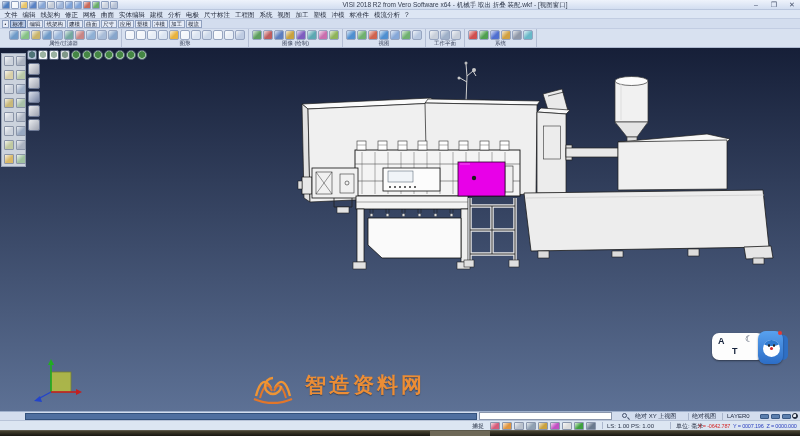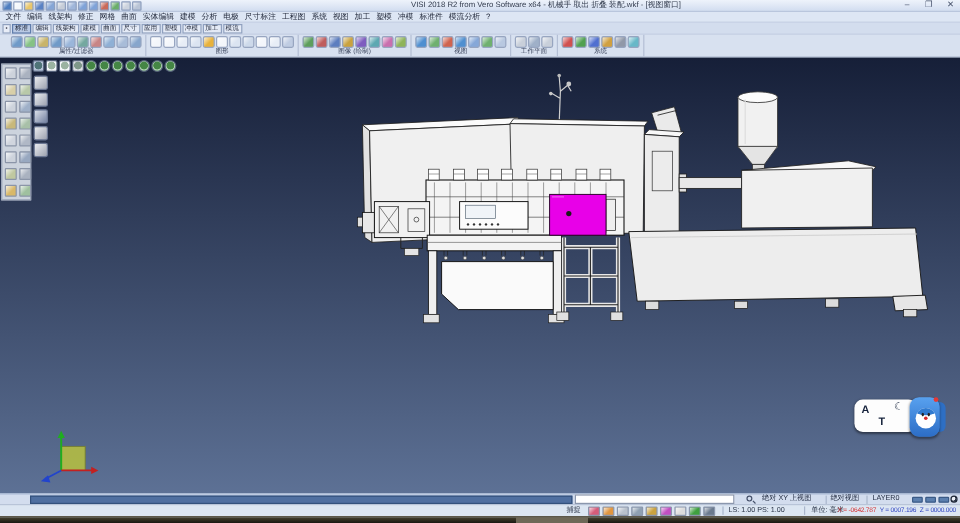--- a/index.html
+++ b/index.html
@@ -443,20 +443,31 @@
     <svg class="axis" width="60" height="48" viewBox="0 0 60 48">
       <rect x="18" y="14" width="20" height="20" fill="#b9c23f" opacity="0.85" stroke="#7a8226" stroke-width="0.8"></rect>
       <line x1="18" y1="34" x2="18" y2="6" stroke="#1fae1f" stroke-width="1.6"></line>
       <polygon points="15,7 21,7 18,1" fill="#1fae1f"></polygon>
       <line x1="18" y1="34" x2="44" y2="34" stroke="#c32020" stroke-width="1.6"></line>
       <polygon points="43,31 43,37 49,34" fill="#c32020"></polygon>
       <line x1="18" y1="34" x2="5" y2="41" stroke="#2244cc" stroke-width="1.4"></line>
       <polygon points="7,38 9,44 1,43" fill="#2244cc"></polygon>
     </svg>
 
+    <div class="watermark">
+      <svg width="46" height="38" viewBox="0 0 46 38">
+        <path d="M6,30 C10,14 16,12 21,22" fill="none" stroke="#ef9433" stroke-width="2.4"></path>
+        <path d="M10,32 C14,18 18,16 22,25" fill="none" stroke="#e2762a" stroke-width="2"></path>
+        <path d="M40,30 C36,14 30,12 25,22" fill="none" stroke="#ef9433" stroke-width="2.4"></path>
+        <path d="M36,32 C32,18 28,16 24,25" fill="none" stroke="#e2762a" stroke-width="2"></path>
+        <path d="M23,12 A8,8 0 1 0 31,20" fill="none" stroke="#ef9433" stroke-width="2.4"></path>
+        <path d="M4,33 Q23,41 42,33" fill="none" stroke="#e2762a" stroke-width="2.4"></path>
+      </svg>
+      <span class="wm-text">智造资料网</span>
+    </div>
 
     <div class="ime">
       <div class="ime-tab"></div>
       <div class="ime-white">
         <span class="ime-a">A</span>
         <span class="ime-moon">☾</span>
         <span class="ime-t">T</span>
       </div>
       <div class="ime-dora">
         <div class="dora-body">

